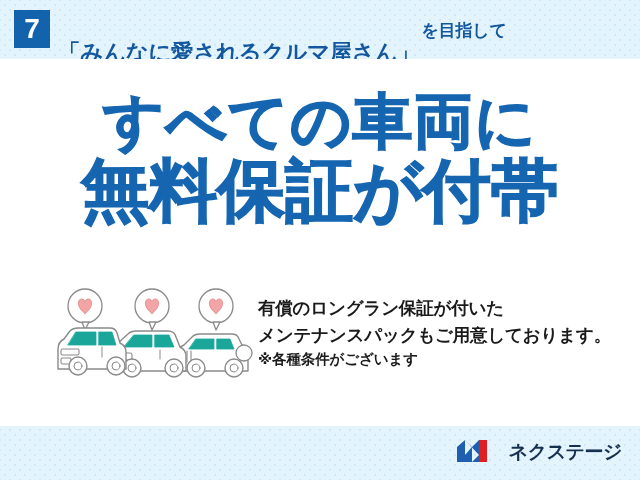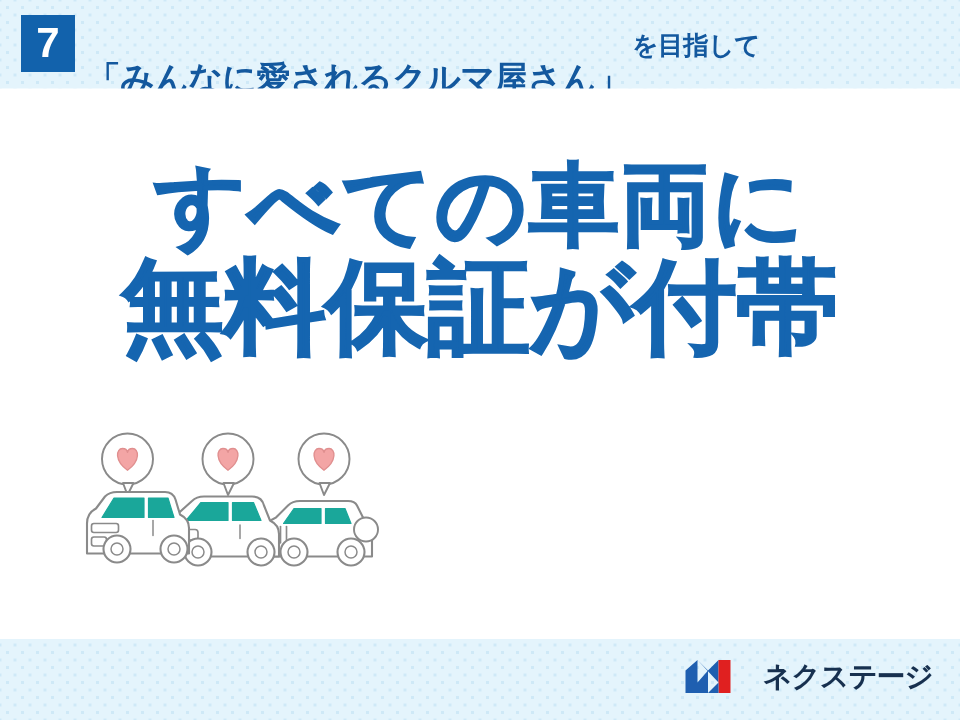--- a/index.html
+++ b/index.html
@@ -87,21 +87,21 @@
     top: 59px;
     width: 640px;
     height: 367px;
     background: #ffffff;
   }
 
   
   #headline {
     position: absolute;
     left: 0;
-    top: 46px;
+    top: 31px;
     width: 640px;
     text-align: center;
     color: #1565b0;
     font-weight: bold;
     line-height: 1.06;
     letter-spacing: 1px;
   }
   .headline-line {
     display: block;
     font-size: 60px;
@@ -263,20 +263,25 @@
               <circle cx="22" cy="79" r="9" fill="#ffffff" stroke="#8a8a8a" stroke-width="1.4"></circle>
               <circle cx="60" cy="79" r="9" fill="#ffffff" stroke="#8a8a8a" stroke-width="1.4"></circle>
               <circle cx="22" cy="79" r="4" fill="#ffffff" stroke="#8a8a8a" stroke-width="1"></circle>
               <circle cx="60" cy="79" r="4" fill="#ffffff" stroke="#8a8a8a" stroke-width="1"></circle>
             </g>
 
           </g>
         </svg>
       </div>
 
+      <div id="description-block">
+        <span class="desc-line">有償のロングラン保証が付いた</span>
+        <span class="desc-line">メンテナンスパックもご用意しております。</span>
+        <span class="desc-line note">※各種条件がございます</span>
+      </div>
 
     </div>
   </div>
 
   <div id="footer-logo">
     <span id="logo-mark">
       <svg viewBox="0 0 34 26" width="34" height="26" xmlns="http://www.w3.org/2000/svg">
         <path d="M1 24 L1 9 L9 2 L9 17 L16 9 L16 24 Z" fill="#1f5fb0"></path>
         <path d="M9 2 L16 9 L23 2 L23 17 Z" fill="#1f5fb0"></path>
         <path d="M23 2 L31 2 L31 24 L23 24 Z" fill="#e02020"></path>

